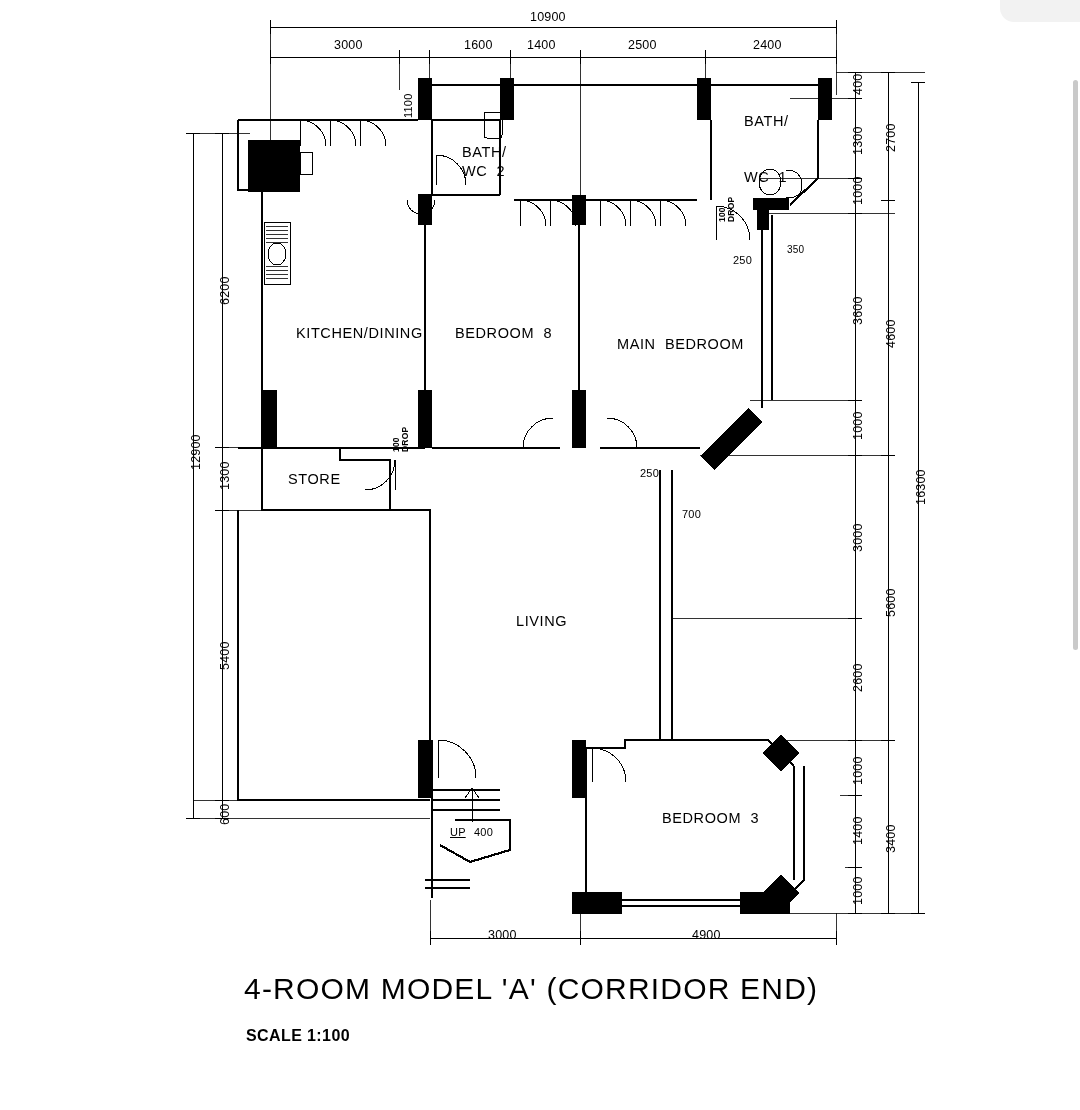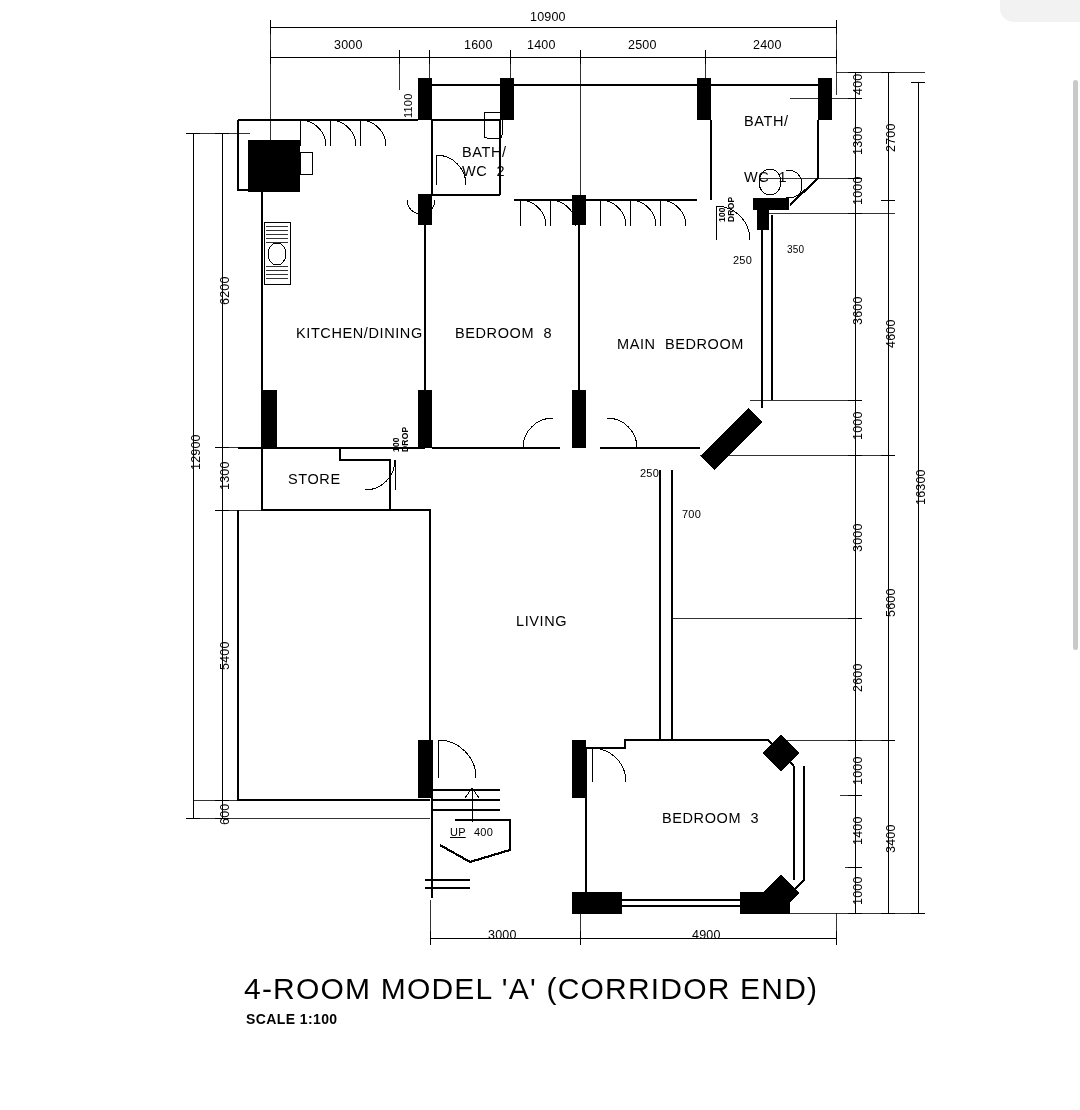--- a/index.html
+++ b/index.html
@@ -4,21 +4,21 @@
 <style>
   html,body{margin:0;padding:0;background:#ffffff;}
   body{width:1080px;height:1110px;position:relative;font-family:"Liberation Sans",sans-serif;color:#000;overflow:hidden;}
   #plan{position:absolute;left:0;top:0;width:1080px;height:1110px;}
   .lbl{position:absolute;font-family:"Liberation Sans",sans-serif;color:#000;white-space:pre;}
   .room{font-size:14.5px;letter-spacing:0.6px;}
   .dim{font-size:12.5px;letter-spacing:0.2px;}
   .dim-v{font-size:12.5px;transform-origin:0 0;}
   .tiny{font-size:8.5px;line-height:9px;font-weight:bold;letter-spacing:0.2px;}
   .title{position:absolute;font-size:30px;letter-spacing:1.2px;font-family:"Liberation Sans",sans-serif;}
-  .scale{position:absolute;font-size:14px;font-weight:bold;letter-spacing:0.4px;}
+  .scale{position:absolute;font-size:16px;font-weight:bold;letter-spacing:0.4px;margin-top:16px;}
   .scrollbar{position:absolute;right:2px;top:80px;width:5px;height:570px;background:#c9c9c9;border-radius:3px;}
   .notch{position:absolute;right:0;top:0;width:80px;height:22px;background:#f2f2f2;border-bottom-left-radius:14px;}
 </style>
 </head>
 <body>
 
 <div class="notch"></div>
 <div class="scrollbar"></div>
 
 <svg id="plan" viewBox="0 0 1080 1110">

